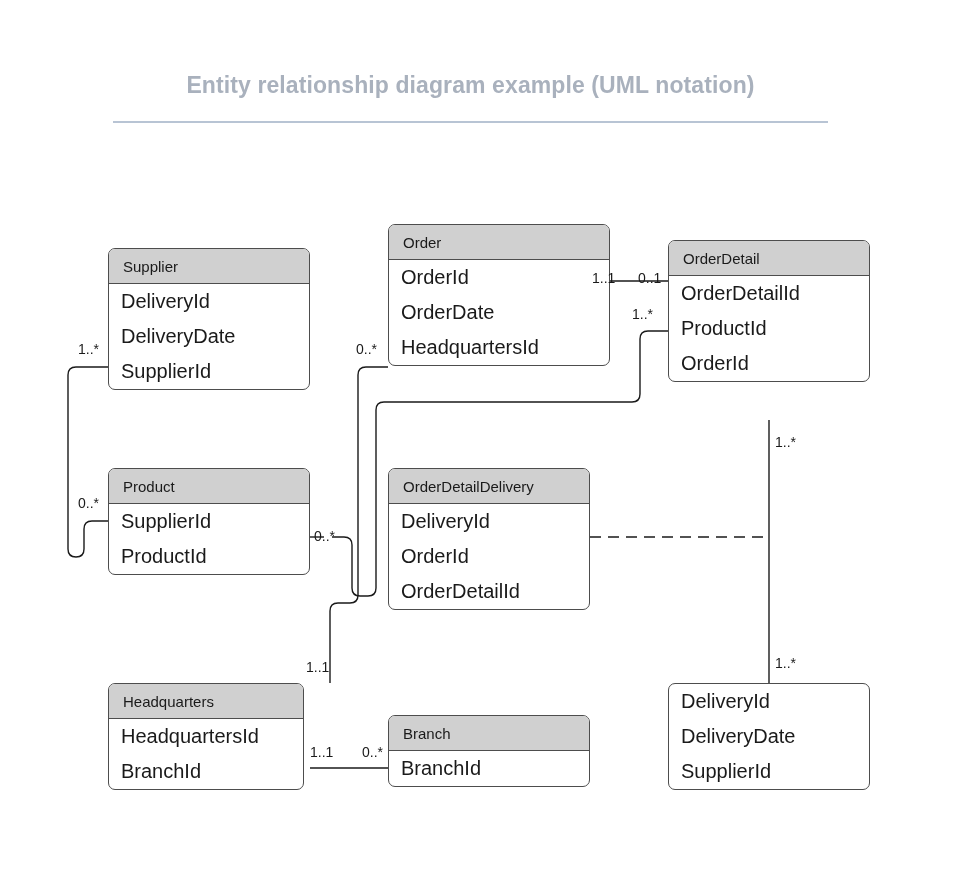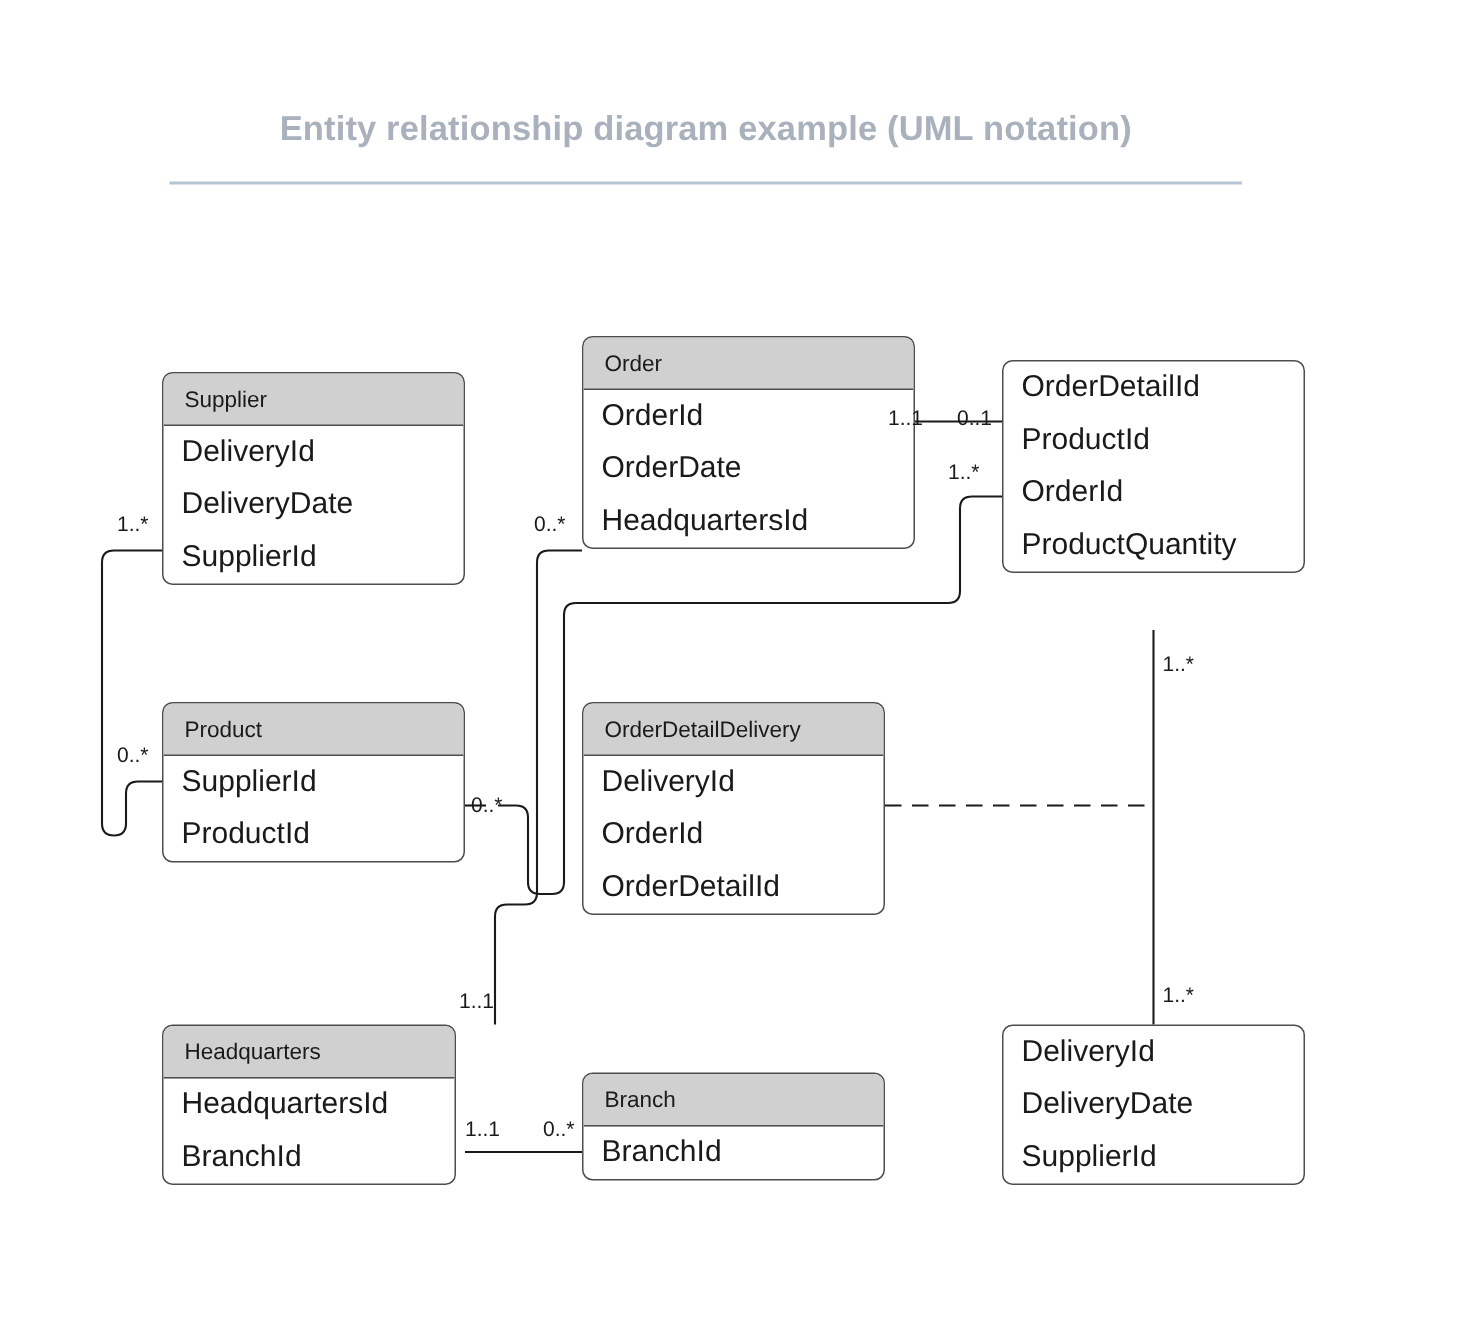--- a/index.html
+++ b/index.html
@@ -115,25 +115,25 @@
 <div class="entity" style="left:388px; top:224px; width:222px;">
   <div class="entity-header">Order</div>
   <div class="entity-attrs">
     <div class="attr">OrderId</div>
     <div class="attr">OrderDate</div>
     <div class="attr">HeadquartersId</div>
   </div>
 </div>
 
 <div class="entity" style="left:668px; top:240px; width:202px;">
+  <div class="entity-header">OrderDetail</div>
   <div class="entity-attrs">
     <div class="attr">OrderDetailId</div>
     <div class="attr">ProductId</div>
     <div class="attr">OrderId</div>
-    <div class="attr">ProductQuantity</div>
   </div>
 </div>
 
 <div class="entity" style="left:108px; top:468px; width:202px;">
   <div class="entity-header">Product</div>
   <div class="entity-attrs">
     <div class="attr">SupplierId</div>
     <div class="attr">ProductId</div>
   </div>
 </div>

